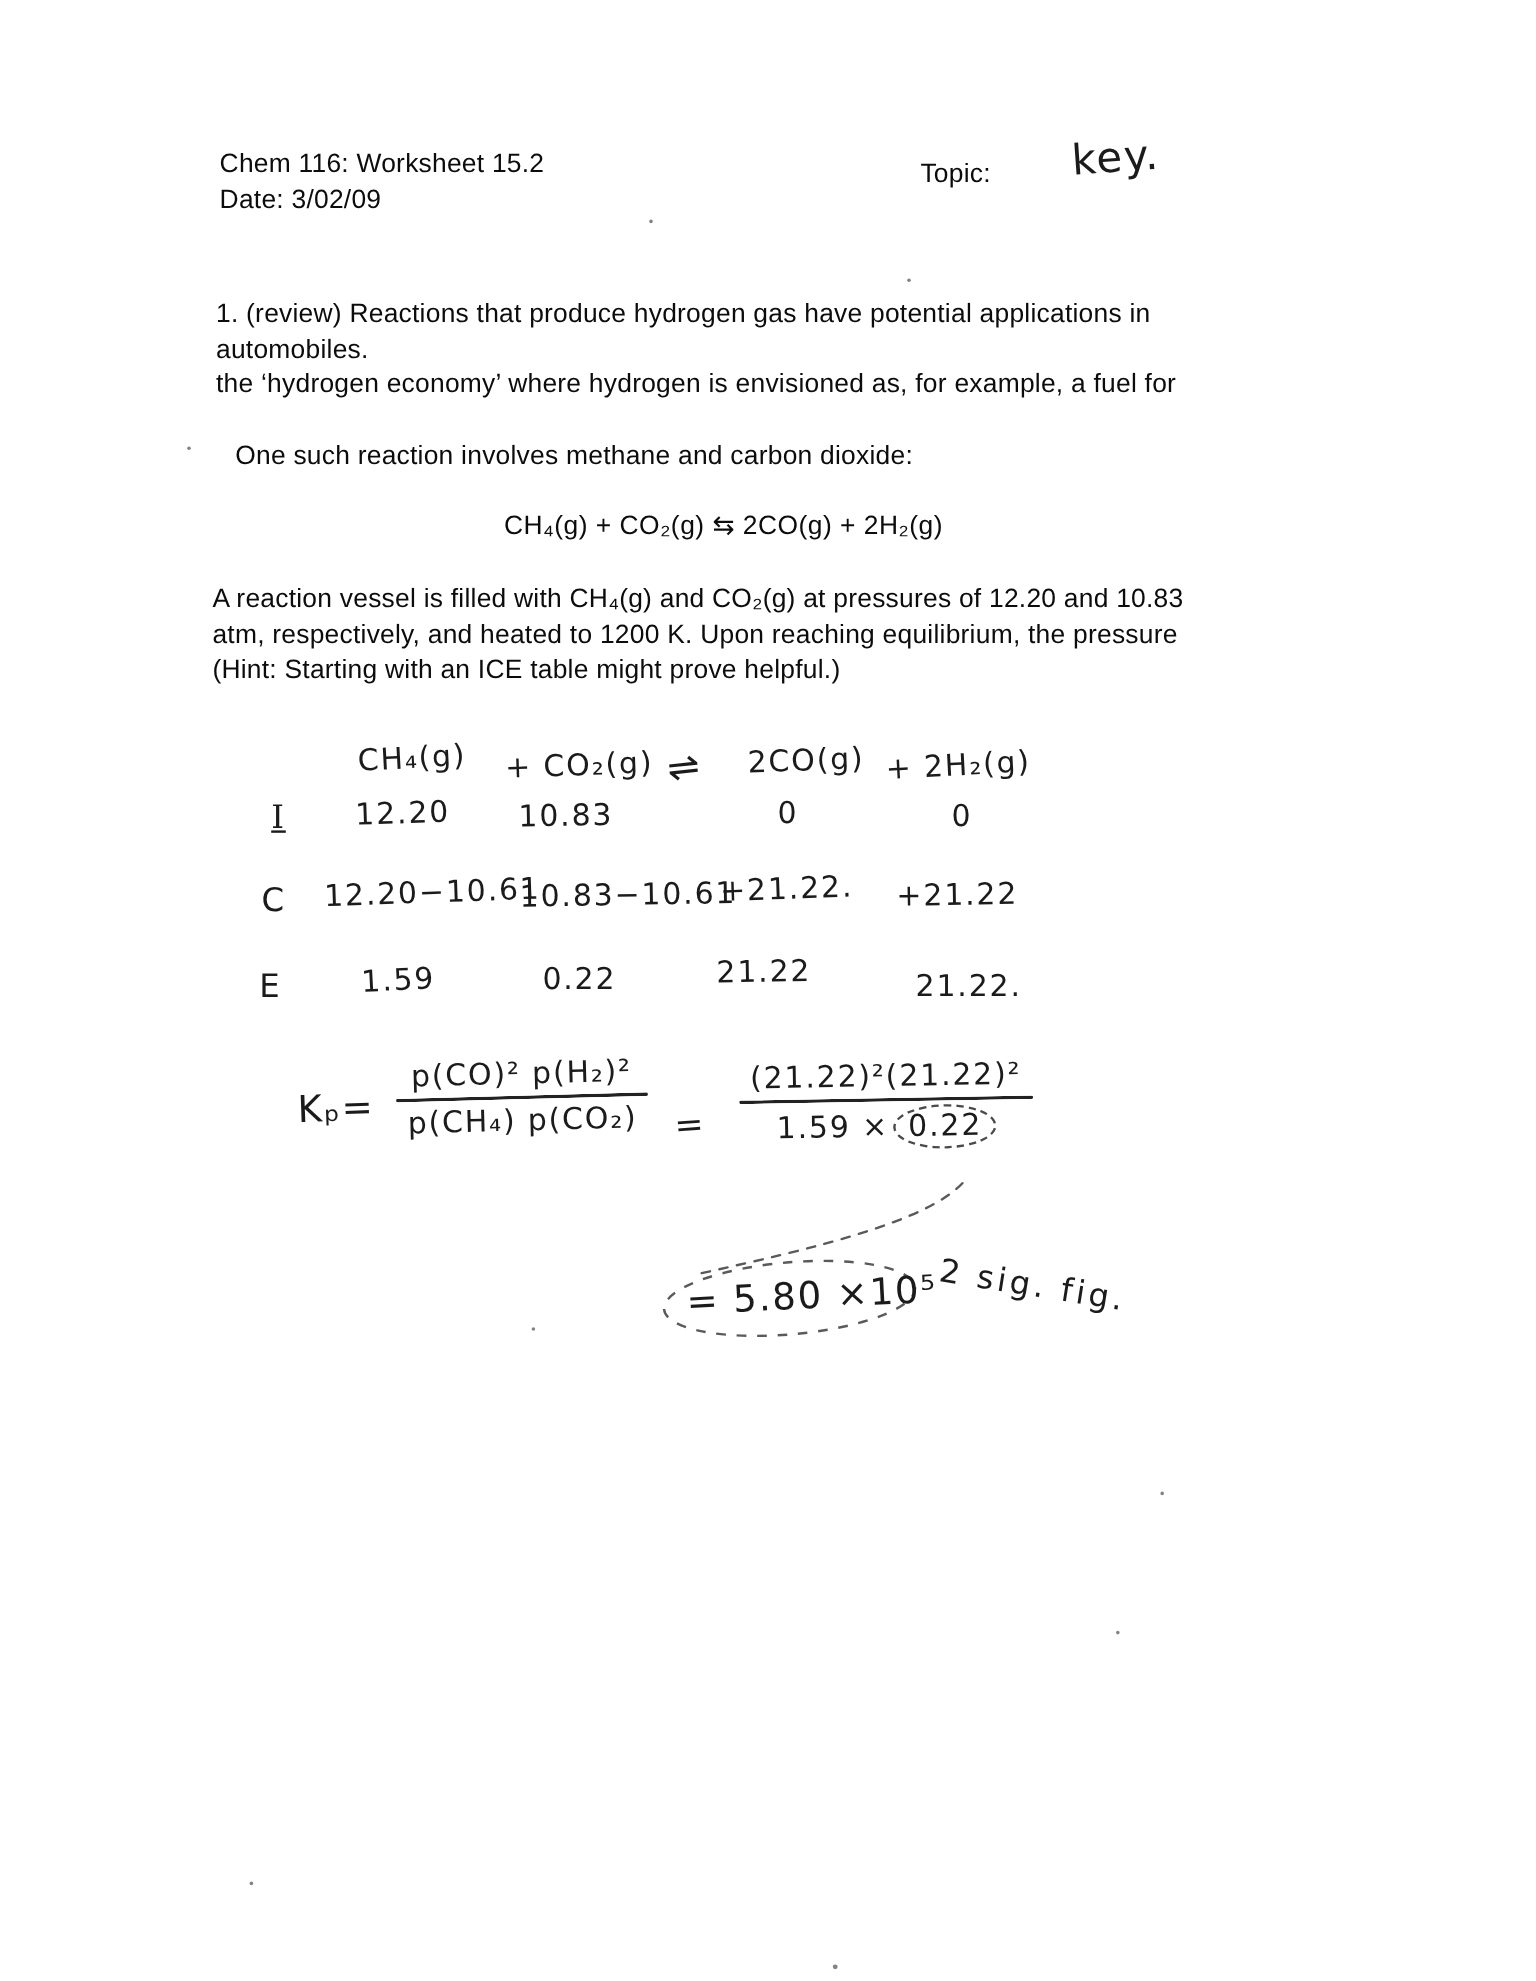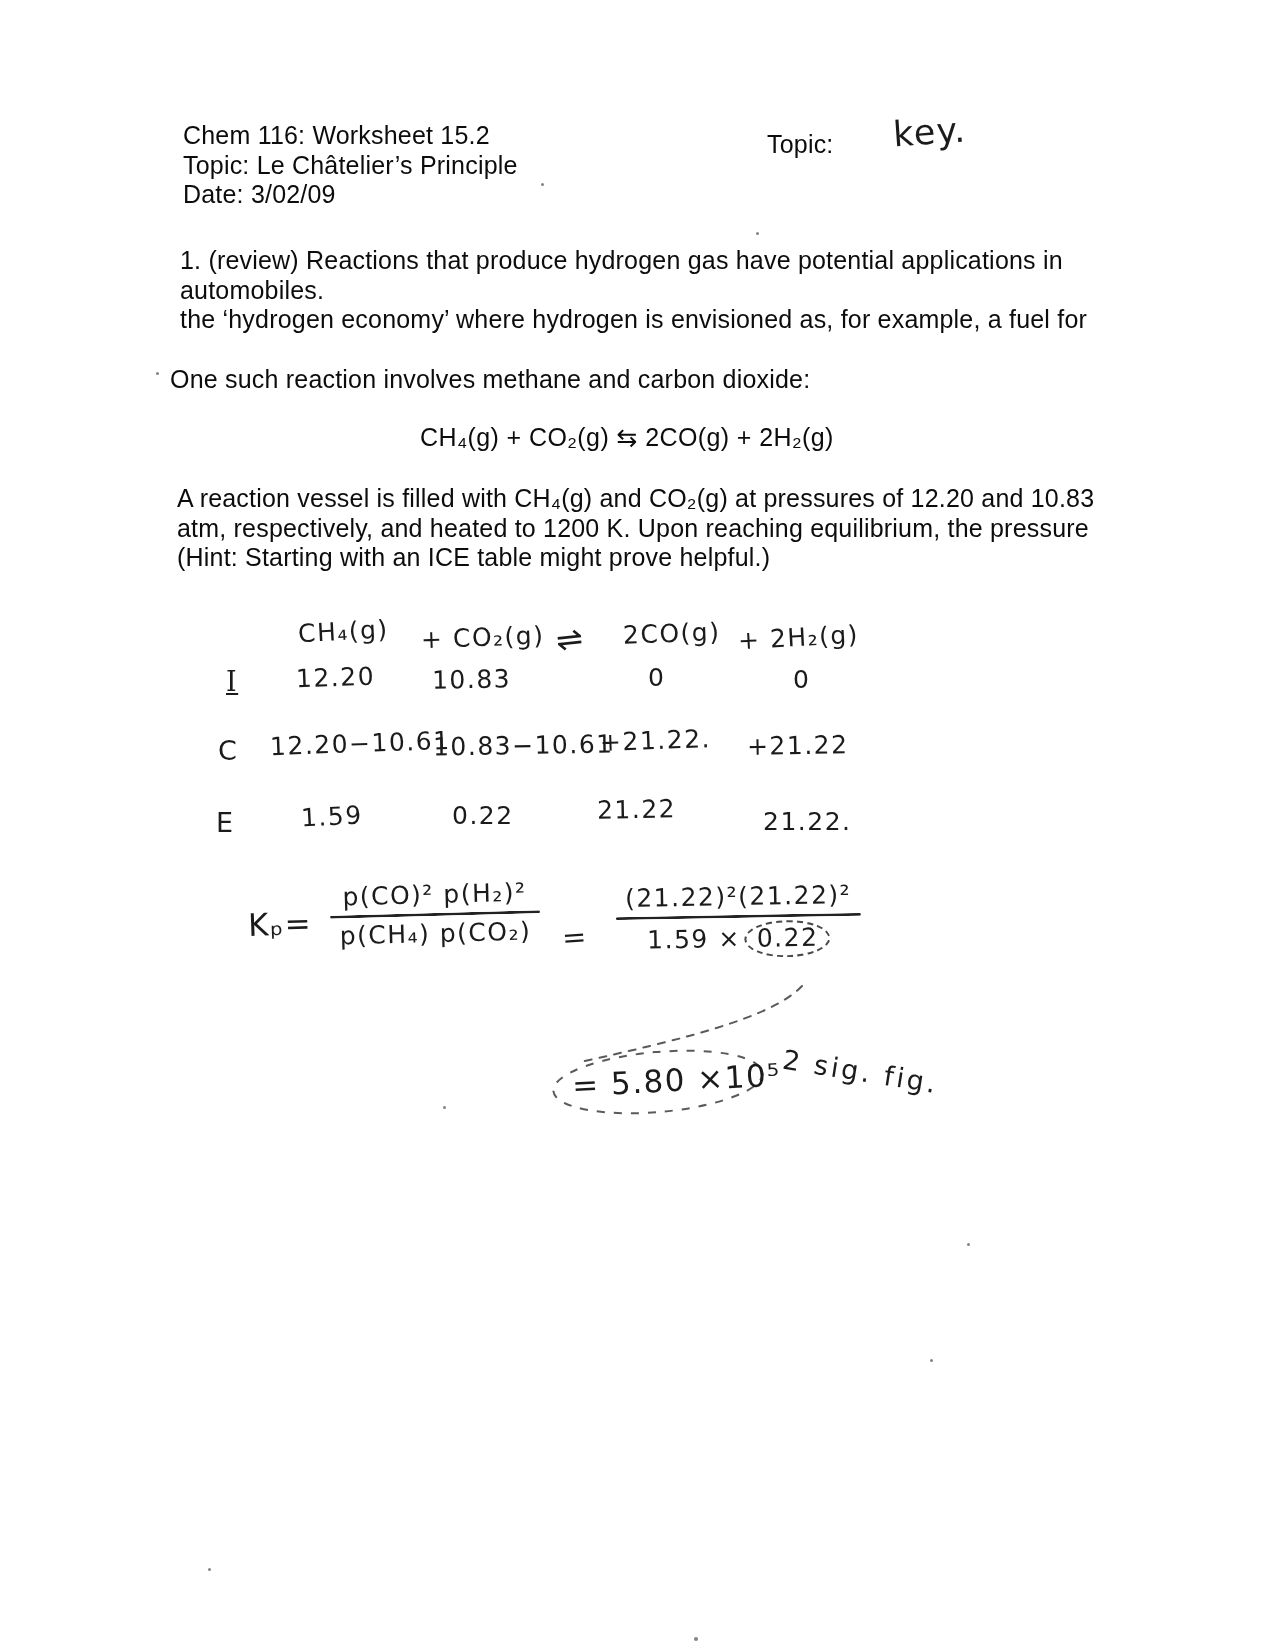--- a/index.html
+++ b/index.html
@@ -3,21 +3,21 @@
 <meta charset="utf-8">
 <style>
   * { margin:0; padding:0; box-sizing:border-box; }
   html,body { background:#ffffff; }
   .page {
     position:relative; width:1280px; height:1651px; background:#ffffff;
     color:#0d0d0d; font-family:"Liberation Sans","DejaVu Sans",sans-serif;
     overflow:hidden;
   }
   .abs { position:absolute; }
-  .print { font-size:25px; line-height:29.5px; letter-spacing:0.2px; color:#0c0c0c; }
+  .print { font-size:22px; line-height:29.5px; letter-spacing:0.2px; color:#0c0c0c; }
   .hand {
     font-family:"DejaVu Sans",sans-serif; color:#1b1b1b;
     letter-spacing:1.5px; white-space:nowrap;
   }
   .ice { font-size:25px; }
   .rlabel { font-family:"DejaVu Serif",serif; font-size:27px; }
   .frac { display:inline-flex; flex-direction:column; align-items:center; text-align:center; }
   .frac .bar { width:100%; height:0; border-top:3px solid #222; margin:4px 0 3px; border-radius:2px; }
   .circled {
     display:inline-block; border:2px dashed #4a4a4a; border-radius:50%;
@@ -26,33 +26,32 @@
   .speck { position:absolute; background:#5a5a5a; border-radius:50%; opacity:.75; }
   svg.overlay { position:absolute; overflow:visible; }
 </style>
 </head>
 <body>
 
 <div class="page">
 
   <div class="abs print" style="left:183px; top:121px;">
     <div>Chem 116: Worksheet 15.2</div>
-    <div>Topic: Le Châtelier’s Principle</div>
     <div>Date: 3/02/09</div>
   </div>
   <div class="abs print" style="left:767px; top:130px;">Topic:</div>
   <div class="abs hand" style="left:893px; top:112px; font-size:35px; transform:rotate(-4deg);">key.</div>
 
   <div class="abs print" style="left:180px; top:246px;">
     <div>1. (review) Reactions that produce hydrogen gas have potential applications in</div>
     <div>automobiles.</div>
     <div>the ‘hydrogen economy’ where hydrogen is envisioned as, for example, a fuel for</div>
   </div>
 
-  <div class="abs print" style="left:170px; top:365px;">One such reaction involves methane and carbon dioxide:</div>
+  <div class="abs print" style="left:196px; top:365px;">One such reaction involves methane and carbon dioxide:</div>
 
   <div class="abs print" style="left:420px; top:423px; letter-spacing:0.4px;">CH₄(g) + CO₂(g) ⇆ 2CO(g) + 2H₂(g)</div>
 
   <div class="abs print" style="left:177px; top:484px;">
     <div>A reaction vessel is filled with CH₄(g) and CO₂(g) at pressures of 12.20 and 10.83</div>
     <div>atm, respectively, and heated to 1200 K. Upon reaching equilibrium, the pressure</div>
     <div>(Hint: Starting with an ICE table might prove helpful.)</div>
   </div>
 
   <div class="abs hand ice" style="left:298px; top:617px; transform:rotate(-3deg);">CH₄(g)</div>

